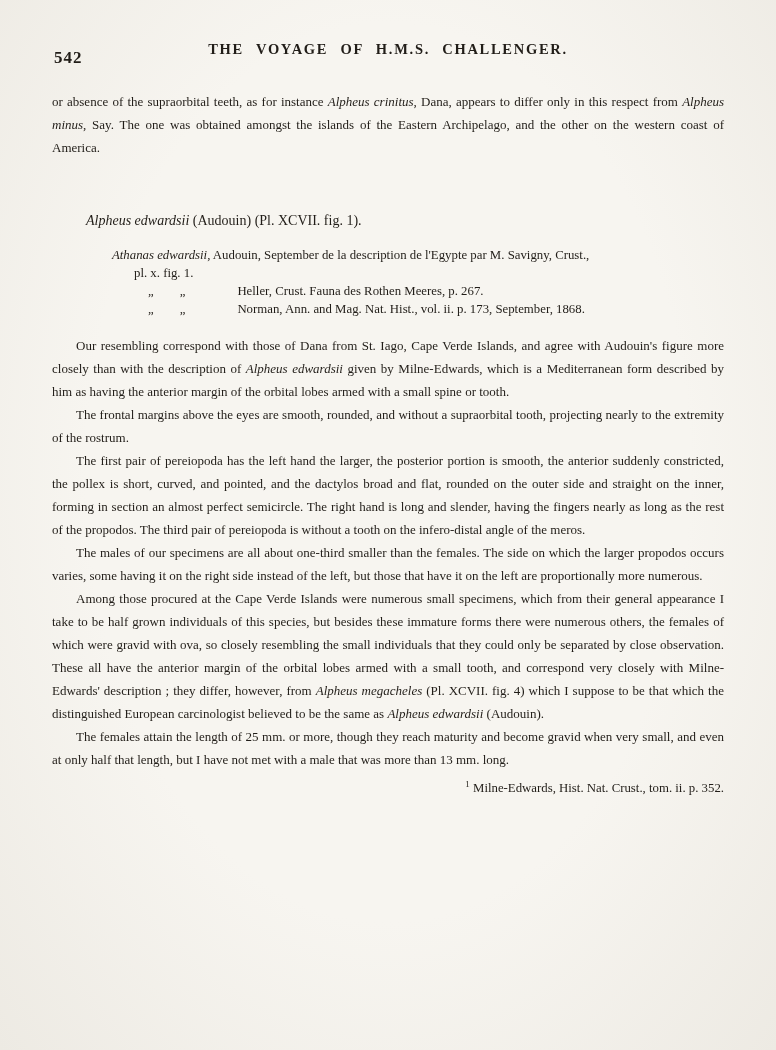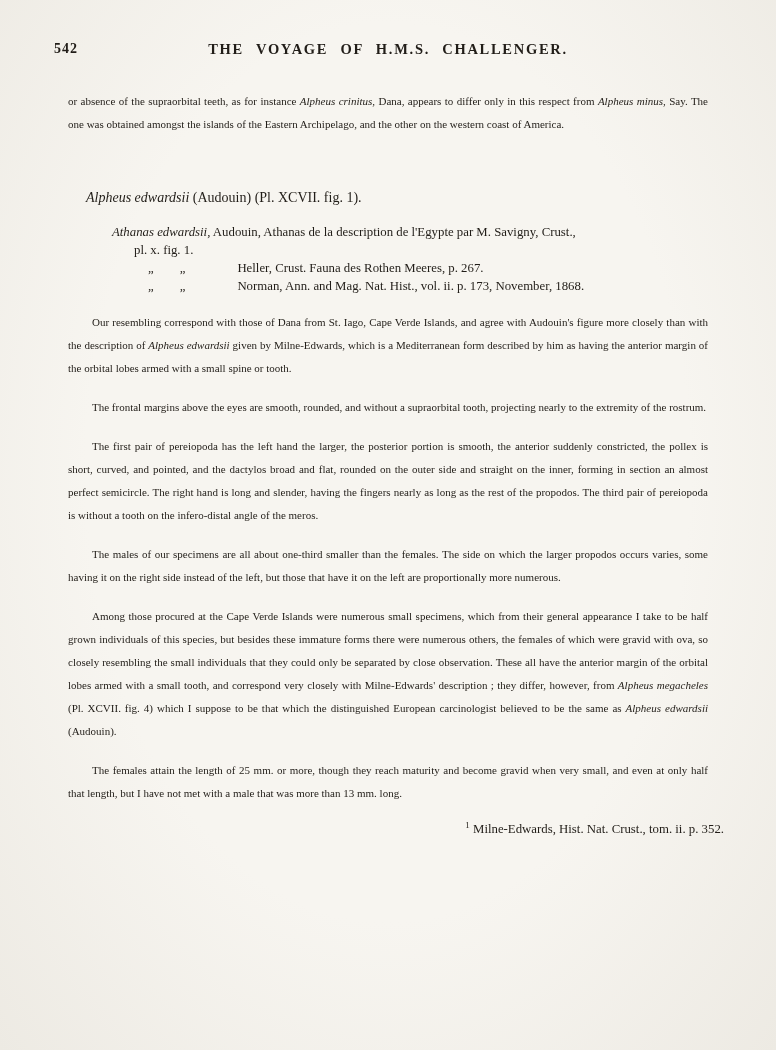--- a/index.html
+++ b/index.html
@@ -16,38 +16,38 @@
 
   .running-head {
     position: relative;
     text-align: center;
     height: 22px;
     margin-bottom: 28px;
   }
   .page-num {
     position: absolute;
     left: 2px;
-    top: 1px;
+    top: 8px;
     font-weight: bold;
-    font-size: 14px;
+    font-size: 17px;
     letter-spacing: 1px;
   }
   .running-title {
     font-weight: bold;
     font-size: 14.5px;
     letter-spacing: 1.7px;
     word-spacing: 7px;
     white-space: nowrap;
   }
 
   .para {
-    font-size: 11px;
+    font-size: 13px;
     line-height: 23px;
     text-align: justify;
-    margin: 16px;
+    margin: 0;
     text-indent: 24px;
   }
   .para.no-indent { text-indent: 0; }
 
   .species-heading {
     font-size: 14px;
     font-weight: normal;
     margin: 50px 0 14px 34px;
     line-height: 23px;
   }
@@ -81,24 +81,24 @@
   <header class="running-head">
     <span class="page-num">542</span>
     <span class="running-title">THE VOYAGE OF H.M.S. CHALLENGER.</span>
   </header>
 
   <p class="para no-indent"><span>or absence of the supraorbital teeth, as for instance </span><em>Alpheus crinitus</em><span>, Dana, appears to differ only in this respect from </span><em>Alpheus minus</em><span>, Say.  The one was obtained amongst the islands of the Eastern Archipelago, and the other on the western coast of America.</span></p>
 
   <h2 class="species-heading"><em>Alpheus edwardsii</em><span> (Audouin) (Pl. XCVII. fig. 1).</span></h2>
 
   <div class="synonymy">
-    <p class="syn-line"><em>Athanas edwardsii</em><span>, Audouin, Athanas de la description de l'Egypte par M. Savigny, Crust.,</span></p>
+    <p class="syn-line"><em>Athanas edwardsii</em><span>, Audouin, September de la description de l'Egypte par M. Savigny, Crust.,</span></p>
     <p class="syn-line cont"><span>pl. x. fig. 1.</span></p>
     <p class="syn-line ditto-line"><span>„</span><span>„</span><span>Heller, Crust. Fauna des Rothen Meeres, p. 267.</span></p>
-    <p class="syn-line ditto-line"><span>„</span><span>„</span><span>Norman, Ann. and Mag. Nat. Hist., vol. ii. p. 173, November, 1868.</span></p>
+    <p class="syn-line ditto-line"><span>„</span><span>„</span><span>Norman, Ann. and Mag. Nat. Hist., vol. ii. p. 173, September, 1868.</span></p>
   </div>
 
   <div class="body-text">
     <p class="para"><span>Our resembling correspond with those of Dana from St. Iago, Cape Verde Islands, and agree with Audouin's figure more closely than with the description of </span><em>Alpheus edwardsii</em><span> given by Milne-Edwards, which is a Mediterranean form described by him as having the anterior margin of the orbital lobes armed with a small spine or tooth.</span></p>
     <p class="para"><span>The frontal margins above the eyes are smooth, rounded, and without a supraorbital tooth, projecting nearly to the extremity of the rostrum.</span></p>
     <p class="para"><span>The first pair of pereiopoda has the left hand the larger, the posterior portion is smooth, the anterior suddenly constricted, the pollex is short, curved, and pointed, and the dactylos broad and flat, rounded on the outer side and straight on the inner, forming in section an almost perfect semicircle.  The right hand is long and slender, having the fingers nearly as long as the rest of the propodos.  The third pair of pereiopoda is without a tooth on the infero-distal angle of the meros.</span></p>
     <p class="para"><span>The males of our specimens are all about one-third smaller than the females.  The side on which the larger propodos occurs varies, some having it on the right side instead of the left, but those that have it on the left are proportionally more numerous.</span></p>
     <p class="para"><span>Among those procured at the Cape Verde Islands were numerous small specimens, which from their general appearance I take to be half grown individuals of this species, but besides these immature forms there were numerous others, the females of which were gravid with ova, so closely resembling the small individuals that they could only be separated by close observation.  These all have the anterior margin of the orbital lobes armed with a small tooth, and correspond very closely with Milne-Edwards' description ; they differ, however, from </span><em>Alpheus megacheles</em><span> (Pl. XCVII. fig. 4) which I suppose to be that which the distinguished European carcinologist believed to be the same as </span><em>Alpheus edwardsii</em><span> (Audouin).</span></p>
     <p class="para"><span>The females attain the length of 25 mm. or more, though they reach maturity and become gravid when very small, and even at only half that length, but I have not met with a male that was more than 13 mm. long.</span></p>
   </div>

